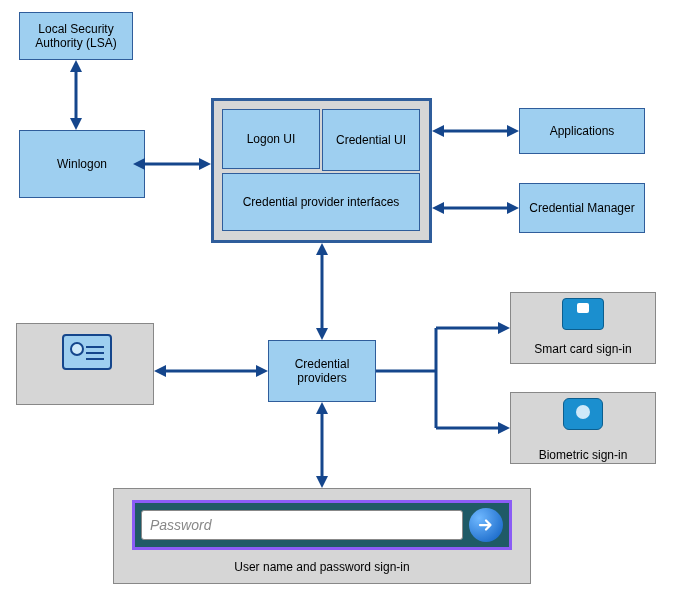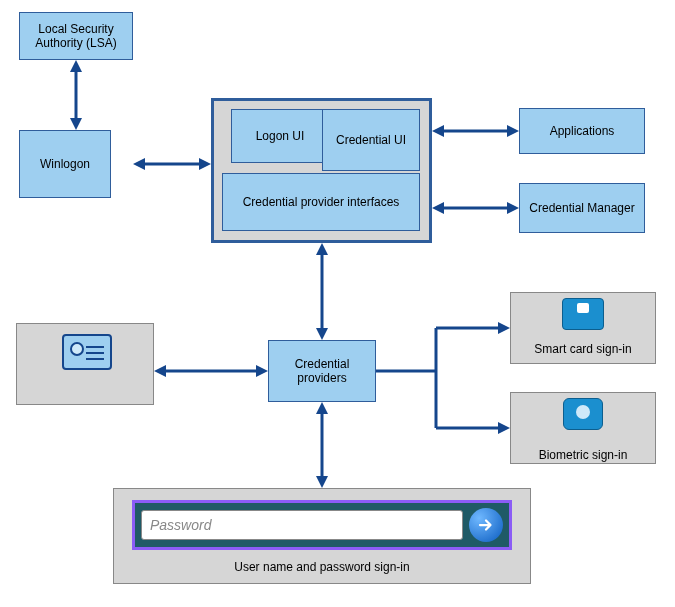--- a/index.html
+++ b/index.html
@@ -25,32 +25,32 @@
 </style>
 </head>
 <body>
 
 <div class="canvas">
 
   <div class="box" style="left:19px;top:12px;width:114px;height:48px">
     <span>Local Security Authority (LSA)</span>
   </div>
 
-  <div class="box" style="left:19px;top:130px;width:92px;height:68px">
+  <div class="box" style="left:19px;top:130px;width:126px;height:68px">
     <span>Winlogon</span>
   </div>
 
   <svg class="arrow" style="left:66px;top:60px;width:20px;height:70px">
     <line x1="10" y1="10" x2="10" y2="60"></line>
     <polygon points="10,0 4,12 16,12"></polygon>
     <polygon points="10,70 4,58 16,58"></polygon>
   </svg>
 
   <div class="frame" style="left:211px;top:98px;width:221px;height:145px"></div>
-  <div class="box" style="left:231px;top:109px;width:98px;height:54px">
+  <div class="box" style="left:222px;top:109px;width:98px;height:60px">
     <span>Logon UI</span>
   </div>
   <div class="box" style="left:322px;top:109px;width:98px;height:62px">
     <span>Credential UI</span>
   </div>
   <div class="box" style="left:222px;top:173px;width:198px;height:58px">
     <span>Credential provider interfaces</span>
   </div>
 
   <svg class="arrow" style="left:133px;top:154px;width:78px;height:20px">

